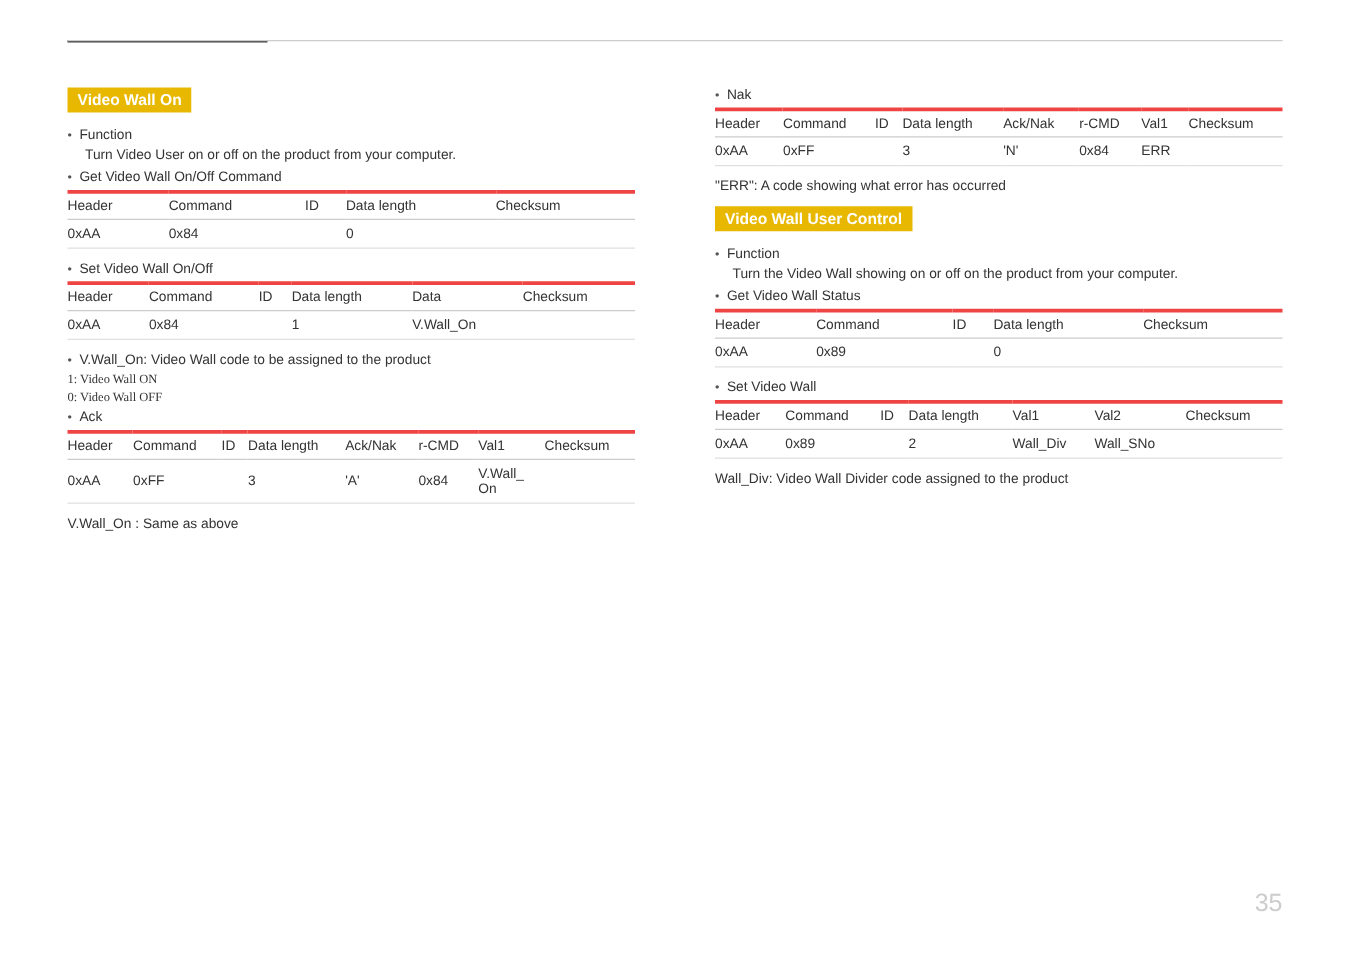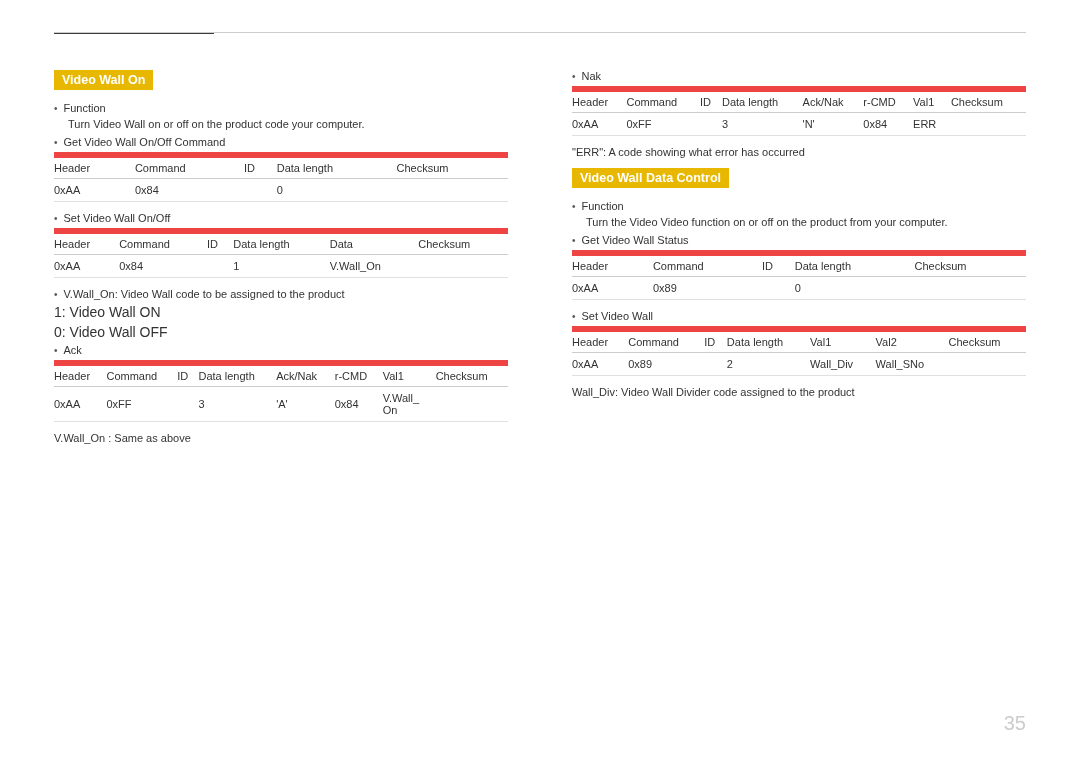--- a/index.html
+++ b/index.html
@@ -95,21 +95,21 @@
     }
 
     table {
       width: 100%;
       border-collapse: collapse;
       font-size: 11px;
       margin-bottom: 6px;
     }
 
     table thead tr {
-      border-top: 6px solid #ef4444;
+      border-top: 3px solid #ef4444;
       border-bottom: 1px solid #ccc;
     }
 
     table thead th {
       text-align: left;
       padding: 4px 6px 4px 0;
       font-weight: normal;
       color: #333;
       font-size: 11px;
     }
@@ -129,24 +129,25 @@
       font-size: 11px;
       color: #333;
       margin-bottom: 0;
     }
 
     .mb-6 { margin-bottom: 6px; }
     .mb-10 { margin-bottom: 10px; }
     .mb-4 { margin-bottom: 4px; }
 
     .sub-note {
-      font-size: 14px;
+      font-size: 10px;
       color: #333;
       margin-bottom: 4px;
       margin-left: 0;
+      font-family: Liberation Serif, serif;
     }
 
     
     .page-number {
       position: absolute;
       bottom: 28px;
       right: 54px;
       font-size: 20px;
       color: #ccc;
       font-weight: 300;
@@ -162,21 +163,21 @@
   <div class="content">
 
     <div class="left-col">
 
       <div class="section-title">Video Wall On</div>
 
       <div class="bullet-item mb-4">
         <span class="bullet-dot">•</span>
         <span class="bullet-text">Function</span>
       </div>
-      <div class="indent mb-6">Turn Video Wall on or off on the product code your computer.</div>
+      <div class="indent mb-6">Turn Video User on or off on the product from your computer.</div>
 
       <div class="bullet-item mb-4">
         <span class="bullet-dot">•</span>
         <span class="bullet-text">Get Video Wall On/Off Command</span>
       </div>
 
       <div class="table-section">
         <table>
           <thead>
             <tr>
@@ -307,27 +308,27 @@
               <td>ERR</td>
               <td></td>
             </tr>
           </tbody>
         </table>
       </div>
 
       <div class="note-text mb-10">"ERR": A code showing what error has occurred</div>
 
       
-      <div class="section-title">Video Wall Data Control</div>
+      <div class="section-title">Video Wall User Control</div>
 
       <div class="bullet-item mb-4">
         <span class="bullet-dot">•</span>
         <span class="bullet-text">Function</span>
       </div>
-      <div class="indent mb-6">Turn the Video Video function on or off on the product from your computer.</div>
+      <div class="indent mb-6">Turn the Video Wall showing on or off on the product from your computer.</div>
 
       <div class="bullet-item mb-4">
         <span class="bullet-dot">•</span>
         <span class="bullet-text">Get Video Wall Status</span>
       </div>
 
       <div class="table-section">
         <table>
           <thead>
             <tr>

